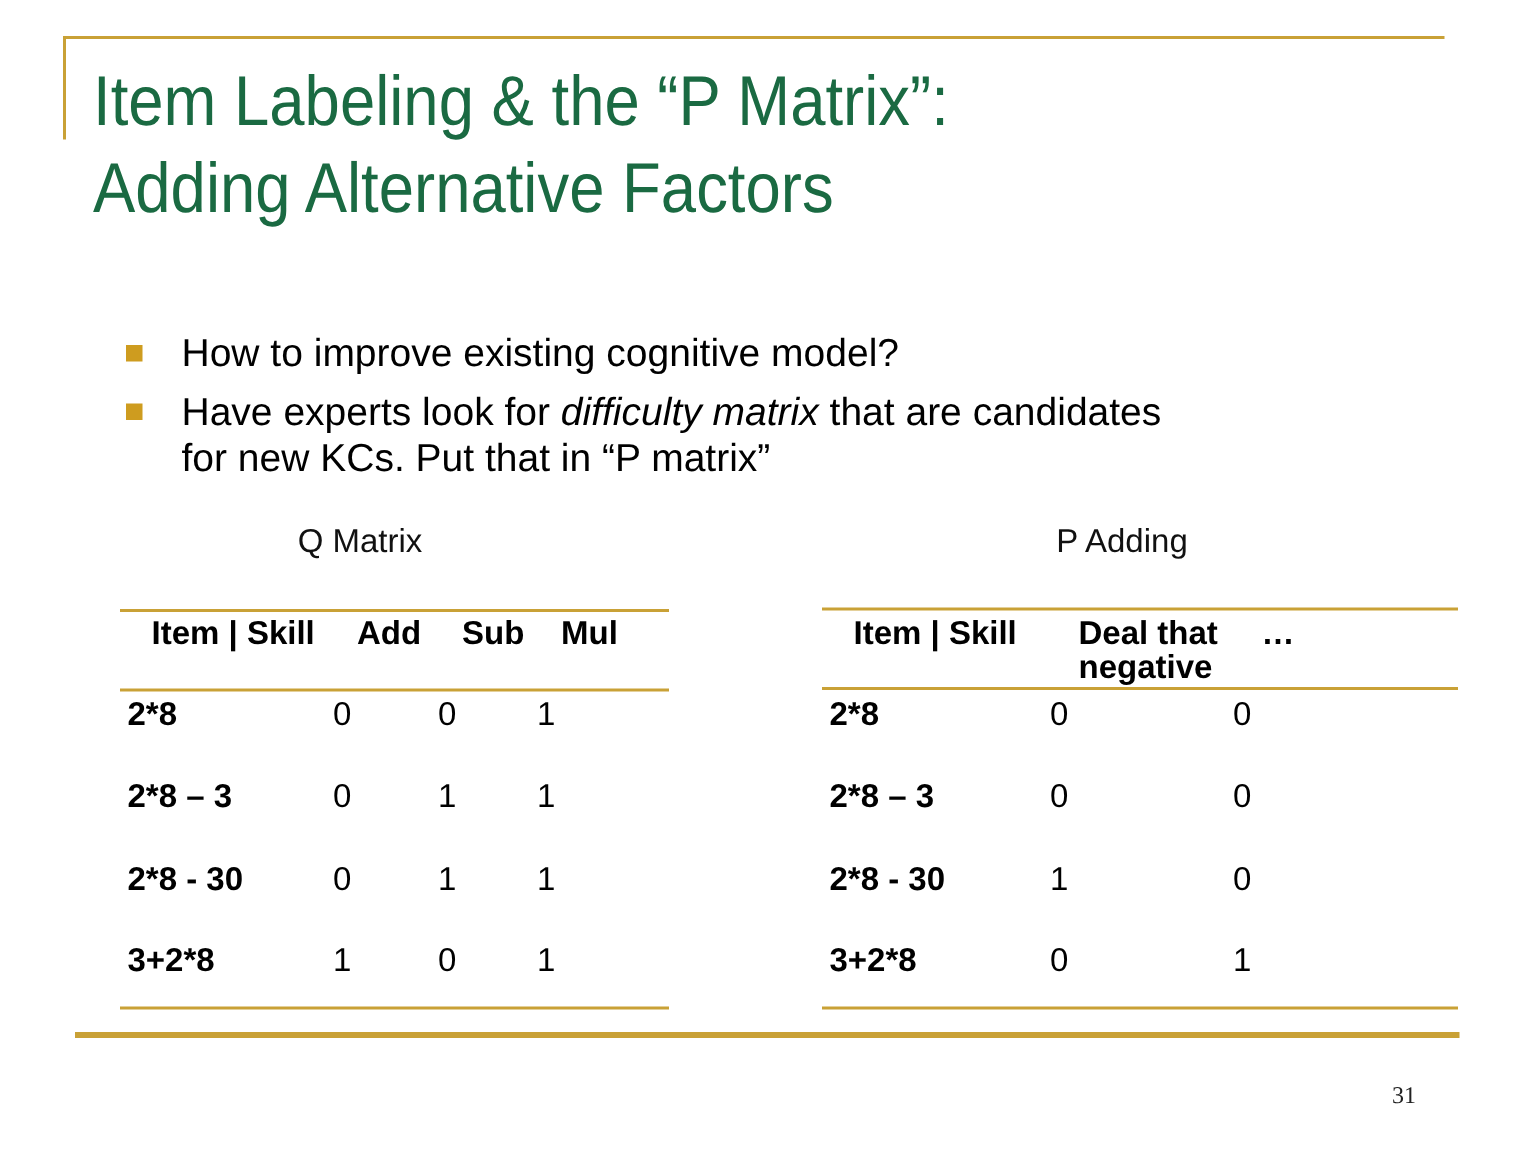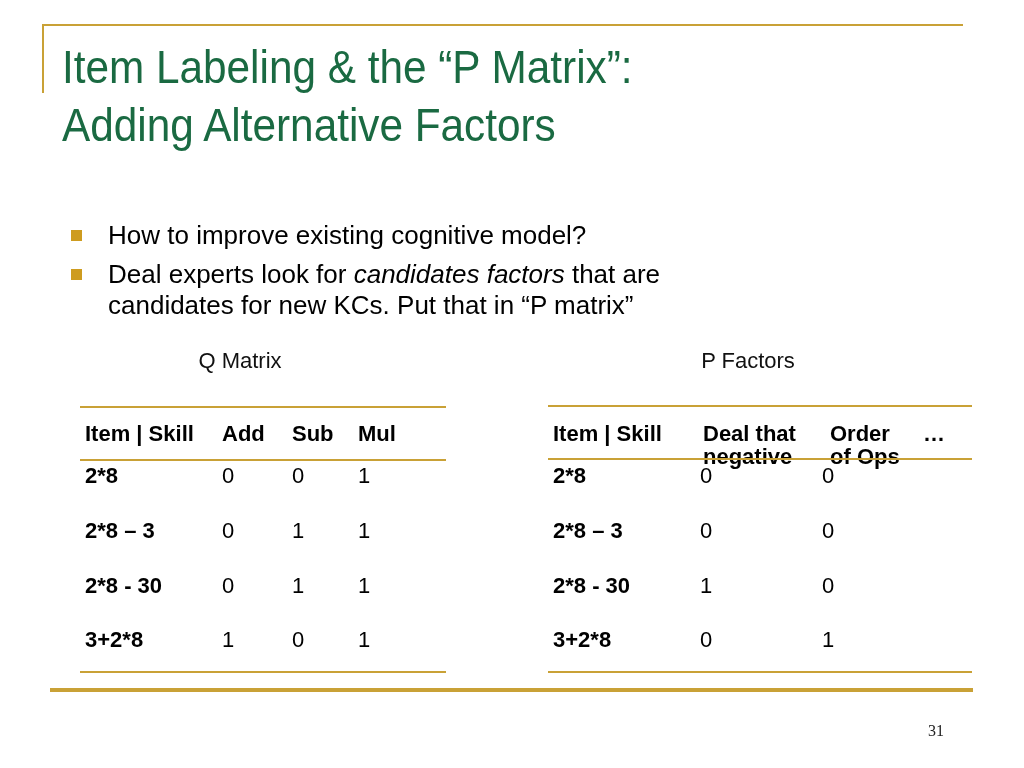--- a/index.html
+++ b/index.html
@@ -29,36 +29,36 @@
   
   .title{
     position:absolute;left:62px;top:38px;margin:0;
     font-weight:400;font-size:47px;line-height:58px;
     color:var(--green);white-space:nowrap;
     transform:scaleX(0.9);transform-origin:0 0;
   }
   .tl{display:block;}
 
   
-  .bullets{position:absolute;left:71px;top:220px;}
+  .bullets{position:absolute;left:84px;top:220px;}
   .bullet{display:flex;margin-bottom:8px;}
   .sq{width:11px;height:11px;background:var(--bullet-gold);margin:10px 26px 0 0;flex:none;}
   .txt{font-size:26px;line-height:31px;color:#000;width:655px;}
   .txt em{font-style:italic;}
 
   
   .mtitle{position:absolute;top:348px;width:180px;text-align:center;font-size:22px;color:#111;}
   #q-title{left:150px;}
   #p-title{left:658px;}
 
   
   .grid{position:absolute;display:grid;}
   .qgrid{left:80px;width:366px;grid-template-columns:142px 70px 66px 88px;}
   .pgrid{left:548px;width:424px;grid-template-columns:152px 122px 98px 52px;}
-  #q-head,#p-head{top:422px;}
+  #q-head,#p-head{top:410px;margin-left:16px;}
   .cell{font-size:22px;line-height:24px;color:#000;}
   .cell.item{padding-left:5px;text-align:left;font-weight:bold;}
   .cell.val{text-align:left;}
   .th{font-weight:bold;line-height:23px;}
   .pre{white-space:pre-line;}
   .lh{text-align:left;}
   .pad3{padding-left:3px;}
   .pad8{padding-left:8px;}
 
   
@@ -80,21 +80,21 @@
     <span class="tl">Adding Alternative Factors</span>
   </h1>
 
   <div class="bullets">
     <div class="bullet">
       <span class="sq"></span>
       <span class="txt">How to improve existing cognitive model?</span>
     </div>
     <div class="bullet">
       <span class="sq"></span>
-      <span class="txt"><span>Deal experts look for </span><em>candidates factors</em><span> that are candidates for new KCs. Put that in “P matrix”</span></span>
+      <span class="txt"><span>Have experts look for </span><em>difficulty matrix</em><span> that are candidates for new KCs. Put that in “P matrix”</span></span>
     </div>
   </div>
 
   <div class="mtitle" id="q-title">Q Matrix</div>
   <div class="rule" id="q-rule-top"></div>
   <div class="grid qgrid" id="q-head">
     <div class="cell item th">Item | Skill</div>
     <div class="cell val th">Add</div>
     <div class="cell val th">Sub</div>
     <div class="cell val th">Mul</div>
@@ -120,28 +120,26 @@
     <div class="cell val">1</div>
   </div>
   <div class="grid qgrid" style="top:628px">
     <div class="cell item">3+2*8</div>
     <div class="cell val">1</div>
     <div class="cell val">0</div>
     <div class="cell val">1</div>
   </div>
   <div class="rule" id="q-rule-bot"></div>
 
-  <div class="mtitle" id="p-title">P Factors</div>
+  <div class="mtitle" id="p-title">P Adding</div>
   <div class="rule" id="p-rule-top"></div>
   <div class="grid pgrid" id="p-head">
     <div class="cell item th">Item | Skill</div>
     <div class="cell th pre lh pad3">Deal that
 negative</div>
-    <div class="cell th pre lh pad8">Order
-of Ops</div>
     <div class="cell th lh pad3">…</div>
   </div>
   <div class="rule" id="p-rule-mid"></div>
 
   <div class="grid pgrid" style="top:464px">
     <div class="cell item">2*8</div>
     <div class="cell val">0</div>
     <div class="cell val">0</div>
     <div class="cell val"></div>
   </div>

